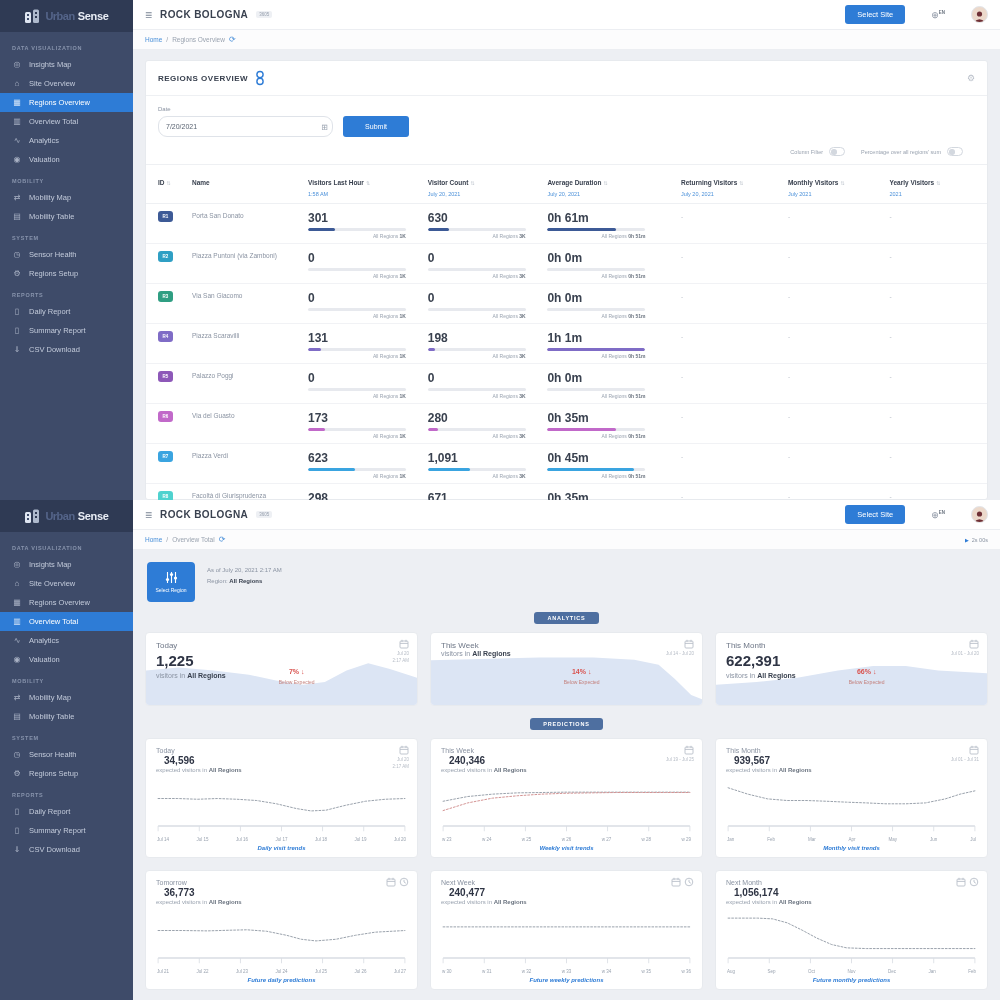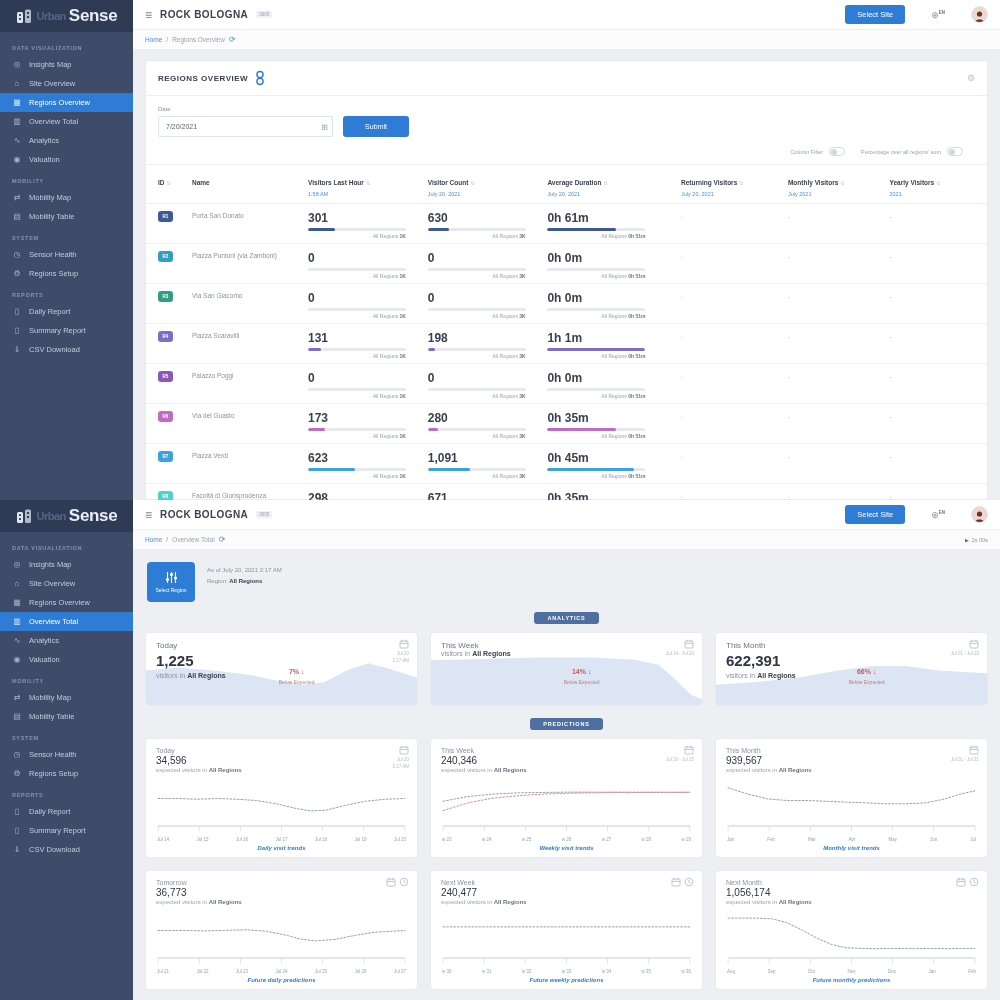--- a/index.html
+++ b/index.html
@@ -2,21 +2,21 @@
 <html><head>
 <meta charset="utf-8">
 <style>
   * { margin:0; padding:0; box-sizing:border-box; }
   html,body { width:1000px; font-family:"Liberation Sans", sans-serif; background:#dfe2e8; }
   .screen { width:1000px; height:500px; display:flex; overflow:hidden; background:#edeff3; position:relative; }
   
   .sidebar { width:133px; flex-shrink:0; background:#3e4b69; display:flex; flex-direction:column; }
   .logo { height:32px; background:#2f3a54; display:flex; align-items:center; justify-content:center; gap:3px; }
   .logo-prefix { color:#55658a; font-size:11px; font-weight:bold; letter-spacing:-0.5px; }
-  .logo-text { color:#e9edf5; font-size:17px; font-weight:bold; letter-spacing:-0.3px; }
+  .logo-text { color:#e9edf5; font-size:11px; font-weight:bold; letter-spacing:-0.3px; }
   .nav { padding-top:4px; }
   .nav-label { font-size:5.5px; color:#8894ad; letter-spacing:0.7px; padding:9px 12px 4px; font-weight:bold; }
   .nav-item { display:flex; align-items:center; gap:7px; padding:5px 12px; font-size:7.5px; color:#c3cbdb; cursor:pointer; }
   .nav-item.active { background:#2e7cd6; color:#fff; }
   .nav-icon { width:10px; text-align:center; font-size:8px; opacity:0.8; }
   
   .main { flex:1; min-width:0; display:flex; flex-direction:column; }
   .topbar { height:30px; background:#fff; border-bottom:1px solid #eceef2; display:flex; align-items:center; gap:8px; padding:0 12px; flex-shrink:0; }
   .hamburger { font-size:12px; color:#7a8494; cursor:pointer; }
   .app-title { font-size:10px; font-weight:bold; color:#39414f; letter-spacing:0.4px; }
@@ -35,21 +35,21 @@
   .timer .t { color:#8a93a2; font-size:5.5px; }
   .content { flex:1; overflow:hidden; padding:10px 12px 0; }
   
   .panel { background:#fff; border:1px solid #e7eaee; border-radius:3px; height:100%; }
   .panel-head { display:flex; align-items:center; gap:7px; padding:9px 12px; border-bottom:1px solid #eef0f3; }
   .panel-title { font-size:8px; font-weight:bold; letter-spacing:0.5px; color:#39414f; }
   .gear { margin-left:auto; color:#b9bfc9; font-size:9px; cursor:pointer; }
   .filters { display:flex; align-items:flex-end; gap:10px; padding:10px 12px 4px; }
   .field-label { font-size:6px; color:#8a93a2; margin-bottom:3px; }
   .date-wrap { position:relative; }
-  .date-input { width:175px; height:21px; border:1px solid #dfe3e9; border-radius:2px; font-size:7px; color:#5a6472; padding:0 16px 0 7px; font-family:inherit; }
+  .date-input { width:175px; height:21px; border:1px solid #dfe3e9; border-radius:9px; font-size:7px; color:#5a6472; padding:0 16px 0 7px; font-family:inherit; }
   .date-cal { position:absolute; right:5px; bottom:5px; font-size:8px; color:#9aa3b0; }
   .btn-submit { width:66px; height:21px; font-size:7px; }
   .toggles { display:flex; justify-content:flex-end; align-items:center; gap:6px; padding:6px 14px 8px; }
   .tog-label { font-size:5.5px; color:#9aa3b0; }
   .switch { width:16px; height:9px; border:1px solid #d3d8df; border-radius:5px; position:relative; background:#fff; margin-right:10px; cursor:pointer; }
   .switch .knob { position:absolute; left:1px; top:1px; width:5.5px; height:5.5px; border-radius:50%; background:#d3d8df; }
   .tgrid { display:grid; grid-template-columns:34px 116px 1.12fr 1.12fr 1.25fr 1fr 0.95fr 0.8fr; padding:0 12px; align-items:flex-start; }
   .thead { border-top:1px solid #eef0f3; border-bottom:1px solid #eef0f3; padding-top:6px; padding-bottom:6px; }
   .th-label { font-size:6.5px; font-weight:bold; color:#39414f; }
   .th-sort { font-size:5px; color:#c2c8d0; margin-left:2px; }
@@ -81,21 +81,21 @@
   .a-cap b { color:#39414f; }
   .delta { position:absolute; left:49%; top:37%; text-align:center; }
   .d-pct { color:#d9534f; font-size:7px; font-weight:bold; }
   .d-arrow { color:#d9534f; font-size:7px; }
   .d-note { font-size:5px; color:#c4807c; margin-top:1px; }
   .corner { position:absolute; top:6px; right:8px; text-align:right; color:#b9bfc9; }
   .corner-icons { display:flex; gap:3px; justify-content:flex-end; }
   .range { font-size:4.5px; color:#b6bcc6; line-height:1.5; margin-top:2px; }
   .pcard { background:#fff; border:1px solid #e7eaee; border-radius:4px; height:120px; padding:8px 10px 6px; position:relative; display:flex; flex-direction:column; }
   .p-title { font-size:7px; color:#8a93a2; }
-  .p-big { font-size:10px; font-weight:normal; color:#2f3545; margin-top:1px; }
+  .p-big { font-size:10px; font-weight:bold; color:#2f3545; margin-top:1px;margin-left:8px; }
   .p-cap { font-size:6px; color:#9aa3b0; margin-top:1px; }
   .p-cap b { color:#6b7480; }
   .pchart { flex:1; margin-top:2px; min-height:0; }
   .pchart svg { width:100%; height:100%; display:block; }
   .xlabels { display:flex; justify-content:space-between; font-size:4.5px; color:#9aa3b0; padding:0 1px; }
   .pfoot { text-align:center; font-size:6px; color:#2e7cd6; font-style:italic; font-weight:bold; margin-top:3px; }
   .mt12 { margin-top:12px; }
 </style>
 </head>
 <body>

